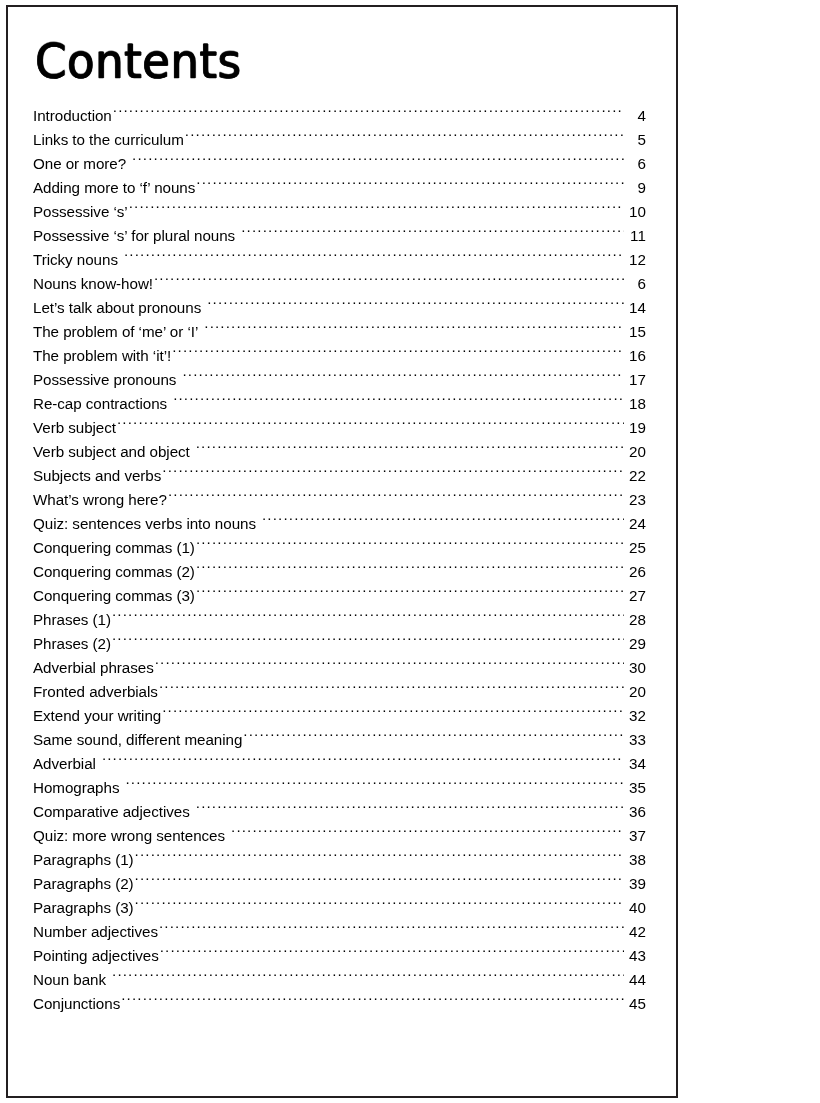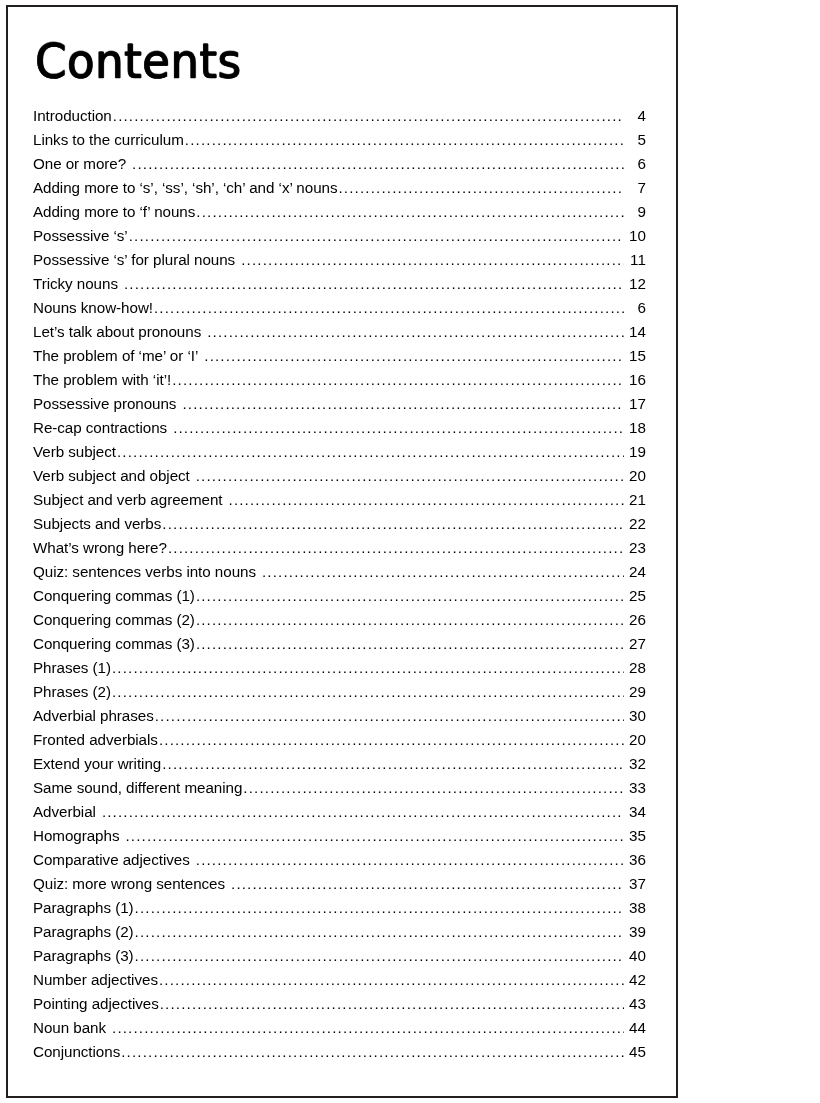--- a/index.html
+++ b/index.html
@@ -73,21 +73,21 @@
   
   .toc-list {
     margin: 0;
     padding: 0;
     list-style: none;
     margin-top: 22px;
   }
 
   .toc-entry {
     display: flex;
-    align-items: flex-end;
+    align-items: flex-start;
     font-size: 15.2px;
     line-height: 24px;
     height: 24px;
     color: #000000;
     margin-left: 5px;
     padding-right: 2px;
     white-space: nowrap;
   }
 
   .toc-label {
@@ -145,25 +145,20 @@
             <span class="toc-label">Links to the curriculum</span>
             <span class="toc-dots"></span>
             <span class="toc-page">5</span>
           </li>
           <li class="toc-entry gap">
             <span class="toc-label">One or more?</span>
             <span class="toc-dots"></span>
             <span class="toc-page">6</span>
           </li>
           <li class="toc-entry">
-            <span class="toc-label">Adding more to ‘s’, ‘ss’, ‘sh’, ‘ch’ and ‘x’ nouns</span>
-            <span class="toc-dots"></span>
-            <span class="toc-page">7</span>
-          </li>
-          <li class="toc-entry">
             <span class="toc-label">Adding more to ‘f’ nouns</span>
             <span class="toc-dots"></span>
             <span class="toc-page">9</span>
           </li>
           <li class="toc-entry">
             <span class="toc-label">Possessive ‘s’</span>
             <span class="toc-dots"></span>
             <span class="toc-page">10</span>
           </li>
           <li class="toc-entry gap">
@@ -208,25 +203,20 @@
           </li>
           <li class="toc-entry">
             <span class="toc-label">Verb subject</span>
             <span class="toc-dots"></span>
             <span class="toc-page">19</span>
           </li>
           <li class="toc-entry gap">
             <span class="toc-label">Verb subject and object</span>
             <span class="toc-dots"></span>
             <span class="toc-page">20</span>
-          </li>
-          <li class="toc-entry gap">
-            <span class="toc-label">Subject and verb agreement</span>
-            <span class="toc-dots"></span>
-            <span class="toc-page">21</span>
           </li>
           <li class="toc-entry">
             <span class="toc-label">Subjects and verbs</span>
             <span class="toc-dots"></span>
             <span class="toc-page">22</span>
           </li>
           <li class="toc-entry">
             <span class="toc-label">What’s wrong here?</span>
             <span class="toc-dots"></span>
             <span class="toc-page">23</span>

